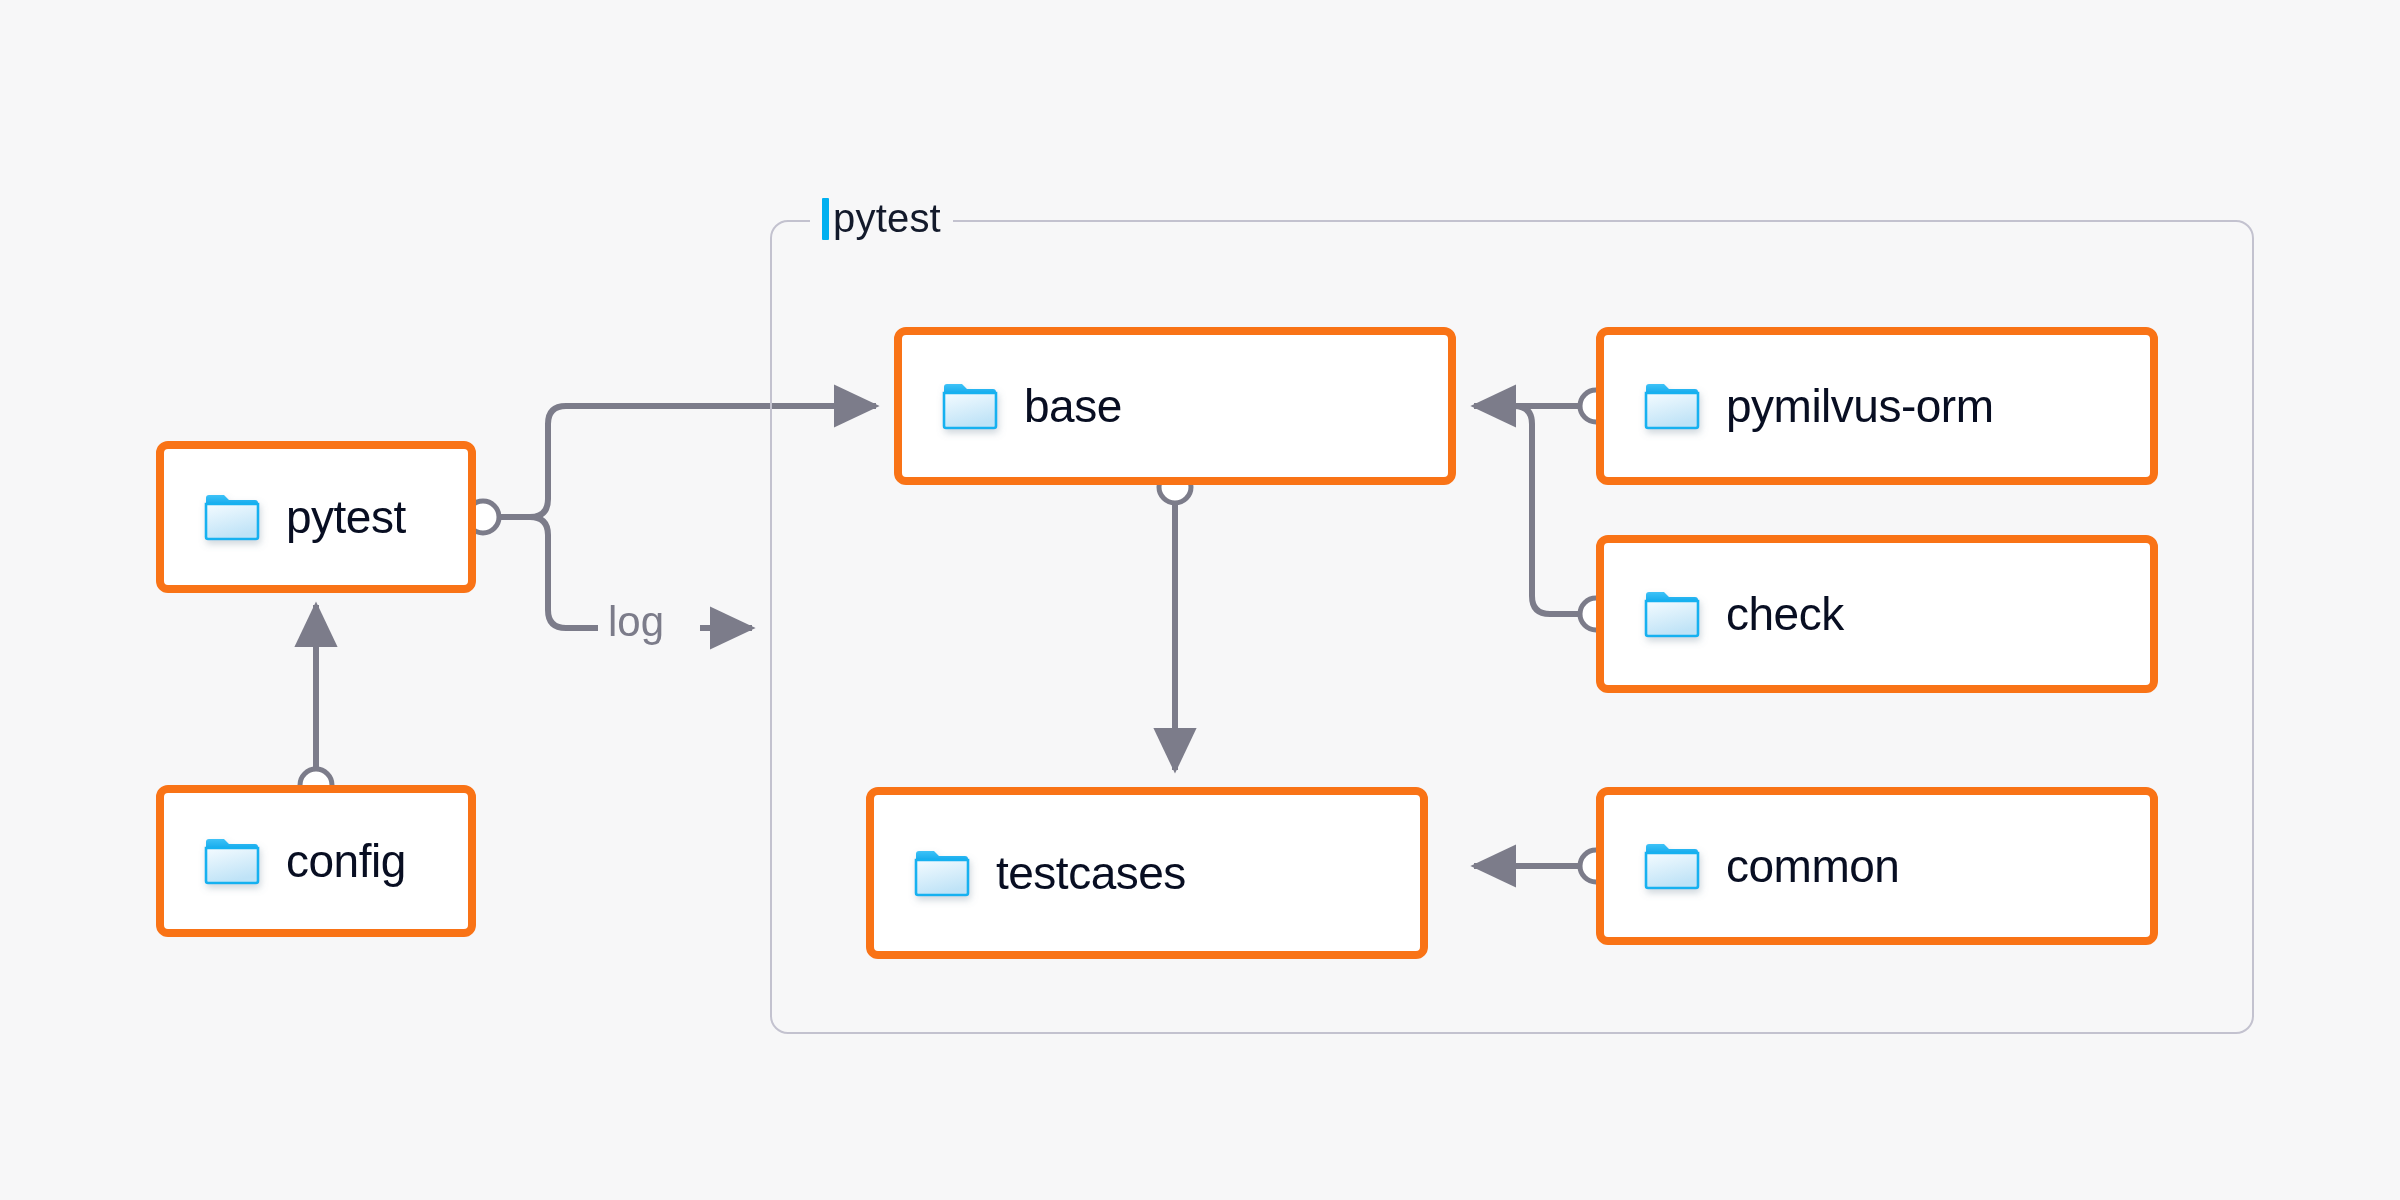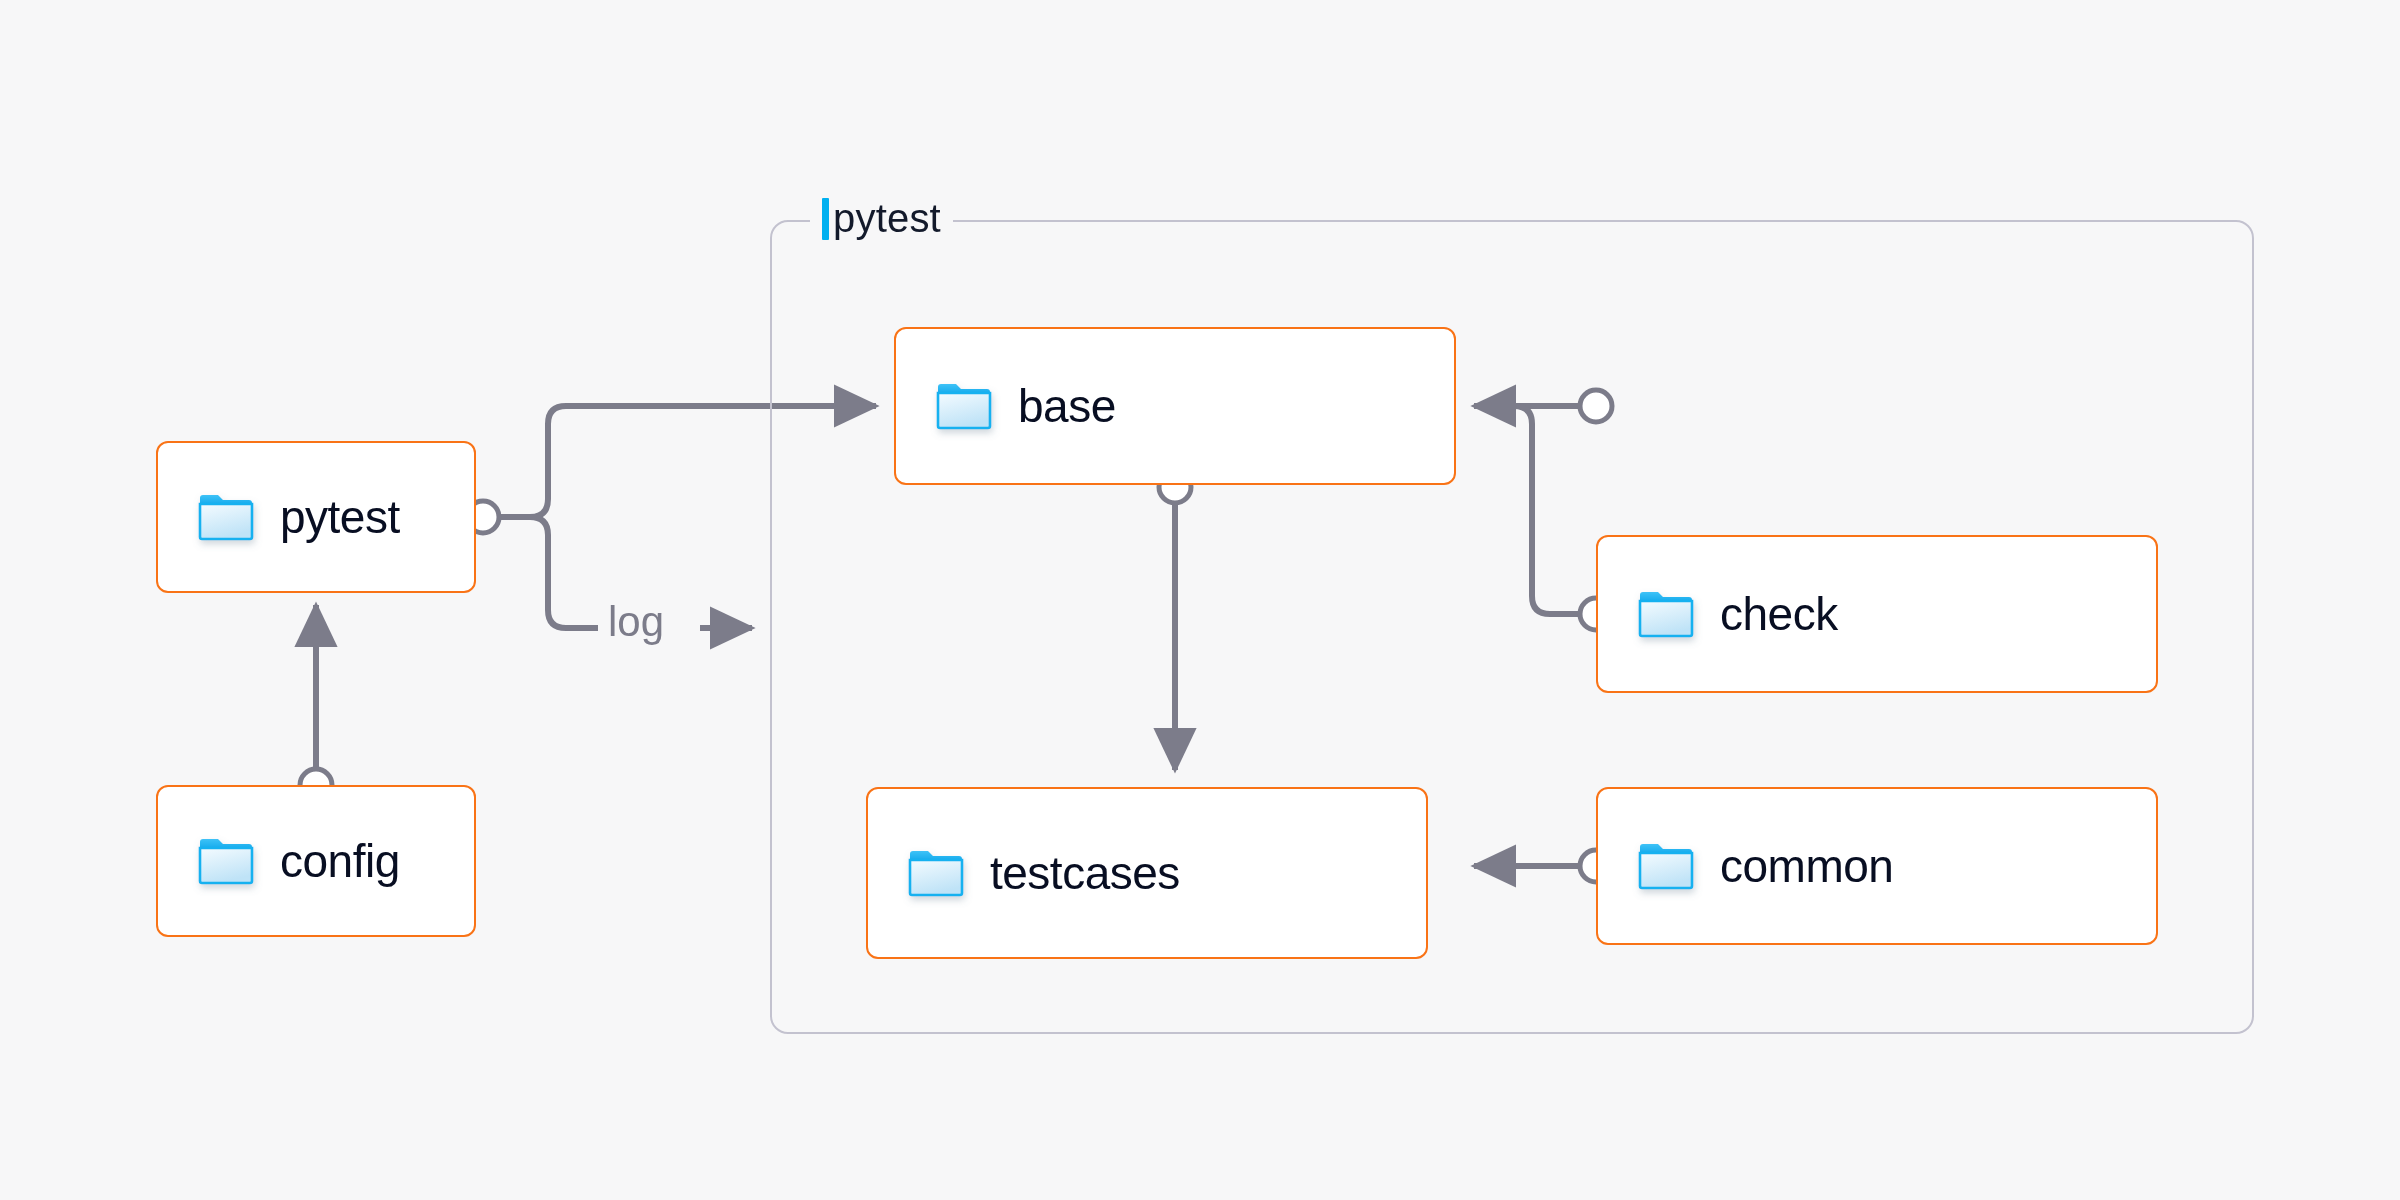--- a/index.html
+++ b/index.html
@@ -49,21 +49,21 @@
   .group-title {
     font-size: 40px;
     color: #131a2b;
     letter-spacing: 0.2px;
   }
 
   
   .node {
     position: absolute;
     background: #ffffff;
-    border: 2px solid #f97316;
+    border: 8px solid #f97316;
     border-radius: 12px;
     display: flex;
     align-items: center;
     box-sizing: border-box;
     padding-left: 40px;
     gap: 26px;
   }
   .node-label {
     font-size: 46px;
     color: #080e22;
@@ -171,20 +171,27 @@
   </div>
 
   <div class="node" style="left:866px; top:787px; width:562px; height:172px;">
     <svg class="folder-icon" viewBox="0 0 56 50" filter="url(#folderShadow)">
       <path d="M2,10 L2,6 Q2,3 5,3 L20,3 L25,8 L51,8 Q54,8 54,11 L54,13 L2,13 Z" fill="url(#folderTab)"></path>
       <path d="M2,12 L54,12 L54,45 Q54,47 52,47 L4,47 Q2,47 2,45 Z" fill="url(#folderBody)" stroke="#18b1f0" stroke-width="2.6"></path>
     </svg>
     <span class="node-label">testcases</span>
   </div>
 
+  <div class="node" style="left:1596px; top:327px; width:562px; height:158px;">
+    <svg class="folder-icon" viewBox="0 0 56 50" filter="url(#folderShadow)">
+      <path d="M2,10 L2,6 Q2,3 5,3 L20,3 L25,8 L51,8 Q54,8 54,11 L54,13 L2,13 Z" fill="url(#folderTab)"></path>
+      <path d="M2,12 L54,12 L54,45 Q54,47 52,47 L4,47 Q2,47 2,45 Z" fill="url(#folderBody)" stroke="#18b1f0" stroke-width="2.6"></path>
+    </svg>
+    <span class="node-label">pymilvus-orm</span>
+  </div>
 
   <div class="node" style="left:1596px; top:535px; width:562px; height:158px;">
     <svg class="folder-icon" viewBox="0 0 56 50" filter="url(#folderShadow)">
       <path d="M2,10 L2,6 Q2,3 5,3 L20,3 L25,8 L51,8 Q54,8 54,11 L54,13 L2,13 Z" fill="url(#folderTab)"></path>
       <path d="M2,12 L54,12 L54,45 Q54,47 52,47 L4,47 Q2,47 2,45 Z" fill="url(#folderBody)" stroke="#18b1f0" stroke-width="2.6"></path>
     </svg>
     <span class="node-label">check</span>
   </div>
 
   <div class="node" style="left:1596px; top:787px; width:562px; height:158px;text-align:right;">

